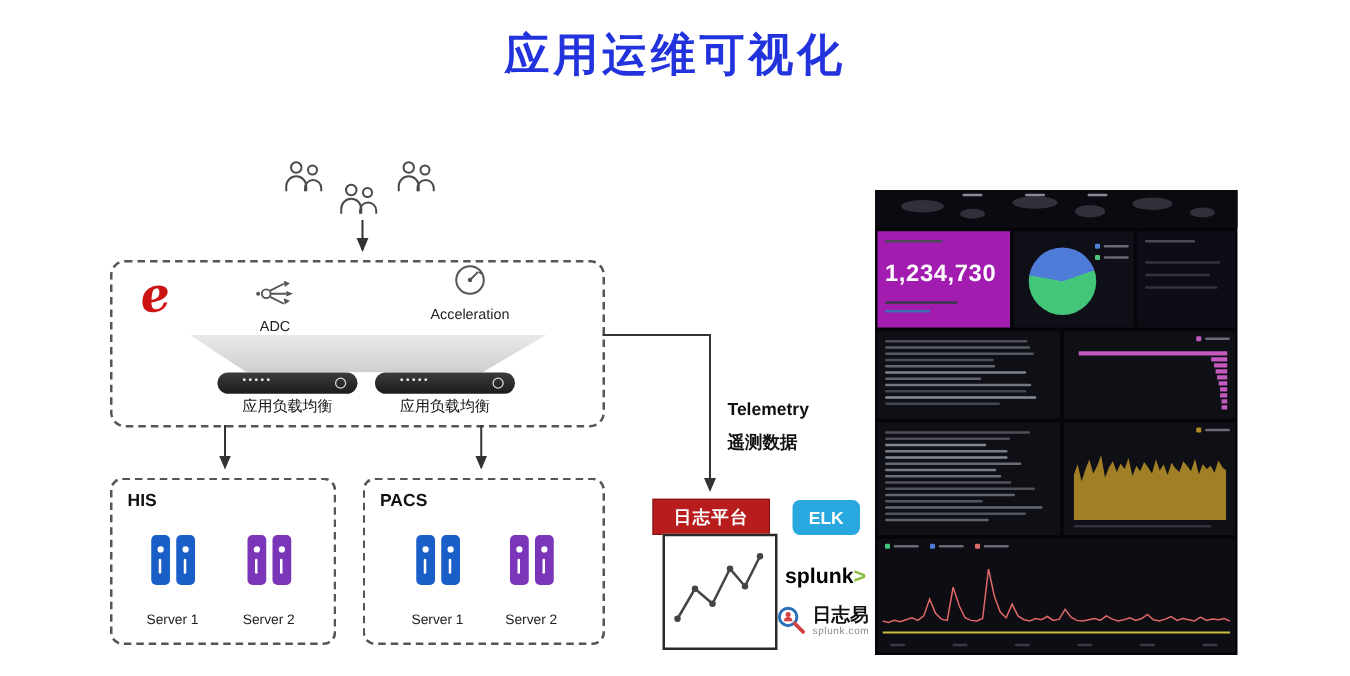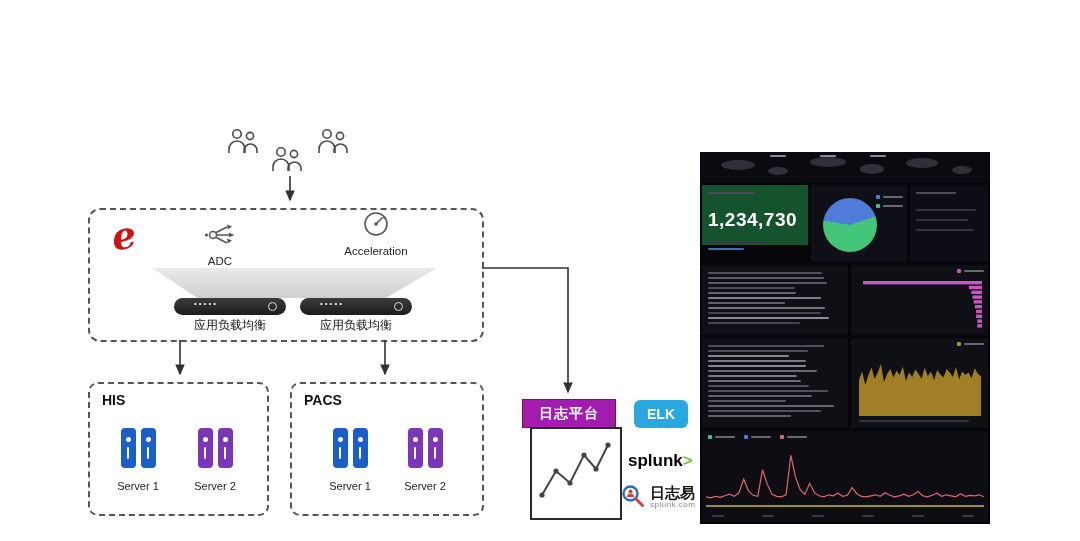--- a/index.html
+++ b/index.html
@@ -46,45 +46,45 @@
   .pacs{left:290px;top:382px;width:190px;height:130px;}
   .ctitle{position:absolute;left:12px;top:8px;font-weight:bold;font-size:14px;color:#111;}
   .server-group{position:absolute;top:44px;width:60px;text-align:center;}
   .sg-bars{display:flex;justify-content:center;gap:5px;}
   .sbar{position:relative;width:15px;height:40px;border-radius:4px;}
   .sbar.blue{background:#1a5fc8;} .sbar.purple{background:#7a35b8;}
   .sbar::before{content:"";position:absolute;left:50%;top:9px;margin-left:-2.5px;
                 width:5px;height:5px;border-radius:50%;background:#fff;}
   .sbar::after{content:"";position:absolute;left:50%;top:19px;margin-left:-1px;
                width:2px;height:12px;background:#fff;border-radius:1px;}
-  .sg-label{font-size:11px;color:#222;margin-top:12px;}
+  .sg-label{font-size:11px;color:#222;margin-top:22px;}
 
   
   .telemetry{position:absolute;left:582px;top:314px;font-weight:bold;font-size:14px;color:#111;line-height:26px;}
 
   
-  .logplat{position:absolute;left:522px;top:399px;width:92px;height:27px;background:#a21caf;
+  .logplat{position:absolute;left:522px;top:399px;width:92px;height:27px;background:#b91c1c;
            border:1px solid #8a1513;color:#fff;font-weight:bold;font-size:14px;
            display:flex;align-items:center;justify-content:center;letter-spacing:1px;}
   .chartcard{position:absolute;left:530px;top:427px;width:88px;height:89px;background:#fff;
              border:2px solid #2a2a2a;}
   .elk{position:absolute;left:634px;top:400px;width:54px;height:28px;background:#29a8e0;
        border-radius:6px;color:#fff;font-weight:bold;font-size:14px;
        display:flex;align-items:center;justify-content:center;}
   .splunk{position:absolute;left:628px;top:451px;font-size:17px;font-weight:bold;color:#000;}
   .splunk .gt{color:#84bd38;}
   .rizhiyi{position:absolute;left:620px;top:483px;display:flex;align-items:flex-end;gap:4px;}
   .rz-name{font-size:15px;font-weight:bold;color:#111;line-height:15px;}
   .rz-domain{font-size:8px;color:#888;letter-spacing:0.5px;}
 
   
   .dash{position:absolute;left:700px;top:152px;width:290px;height:372px;background:#06060a;}
   .panel{position:absolute;background:#10101a;}
   .d-map{left:0;top:0;width:290px;height:30px;background:#0a0a10;}
-  .d-kpi{left:2px;top:33px;width:106px;height:60px;background:#14532d;}
+  .d-kpi{left:2px;top:33px;width:106px;height:77px;background:#a21caf;}
   .d-pie{left:111px;top:33px;width:96px;height:77px;background:#0f0f18;}
   .d-p3{left:210px;top:33px;width:78px;height:77px;background:#0d0d15;}
   .d-loga{left:2px;top:113px;width:146px;height:70px;background:#0f0f16;padding:4px 6px;box-sizing:border-box;}
   .d-bars{left:151px;top:113px;width:137px;height:70px;background:#0f0f16;}
   .d-logb{left:2px;top:186px;width:146px;height:90px;background:#0f0f16;padding:4px 6px;box-sizing:border-box;}
   .d-gold{left:151px;top:186px;width:137px;height:90px;background:#0f0f16;}
   .d-red{left:2px;top:279px;width:286px;height:91px;background:#0d0d13;}
 
   .kpi-num{position:absolute;left:6px;top:24px;width:98px;overflow:hidden;white-space:nowrap;
            color:#fff;font-weight:bold;font-size:19px;letter-spacing:0.5px;}
@@ -93,20 +93,21 @@
   .pie{position:absolute;left:12px;top:13px;width:54px;height:54px;border-radius:50%;}
   .leg{position:absolute;display:flex;align-items:center;gap:3px;}
   .dot{width:4px;height:4px;border-radius:1px;flex:none;}
   .legbar{width:20px;height:2px;background:#6a6a76;border-radius:1px;}
 </style>
 </head>
 <body>
 
 <div class="canvas">
 
+  <div class="title">应用运维可视化</div>
 
   <div class="users">
     <svg style="left:14px;top:6px" width="36" height="27" viewBox="0 0 36 27">
       <g fill="none" stroke="#4a4a4a" stroke-width="1.6">
         <circle cx="11" cy="6" r="4.2"></circle>
           <path d="M3,25 v-4 a8,8 0 0 1 16,0 v4"></path>
         <circle cx="24" cy="8" r="3.6"></circle>
           <path d="M18,25 v-2.5 a6.5,6.5 0 0 1 13,0 v2.5"></path>
       </g>
     </svg>
@@ -197,20 +198,24 @@
     </div>
     <div class="server-group" style="left:103px">
       <div class="sg-bars">
           <div class="sbar purple"></div>
           <div class="sbar purple"></div>
         </div>
       <div class="sg-label">Server 2</div>
     </div>
   </div>
 
+  <div class="telemetry">
+    <div>Telemetry</div>
+    <div>遥测数据</div>
+  </div>
 
   <div class="logplat">日志平台</div>
   <div class="chartcard">
     <svg width="84" height="82" viewBox="0 0 84 82">
       <polyline points="10,66 24,42 38,54 52,26 64,40 76,16" fill="none" stroke="#444" stroke-width="2"></polyline>
       <g fill="#444">
         <circle cx="10" cy="66" r="2.6"></circle>
           <circle cx="24" cy="42" r="2.6"></circle>
           <circle cx="38" cy="54" r="2.6"></circle>
         <circle cx="52" cy="26" r="2.6"></circle>

